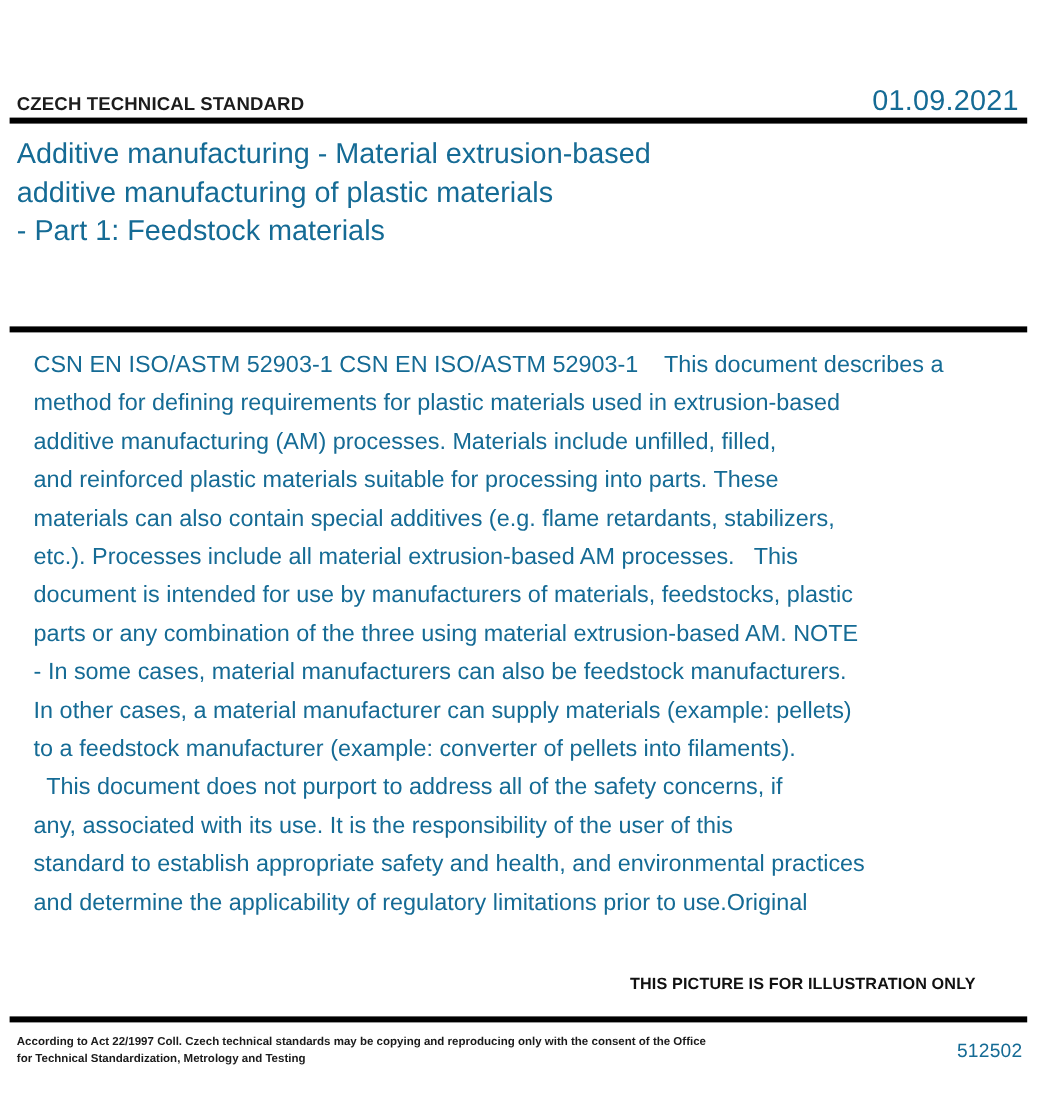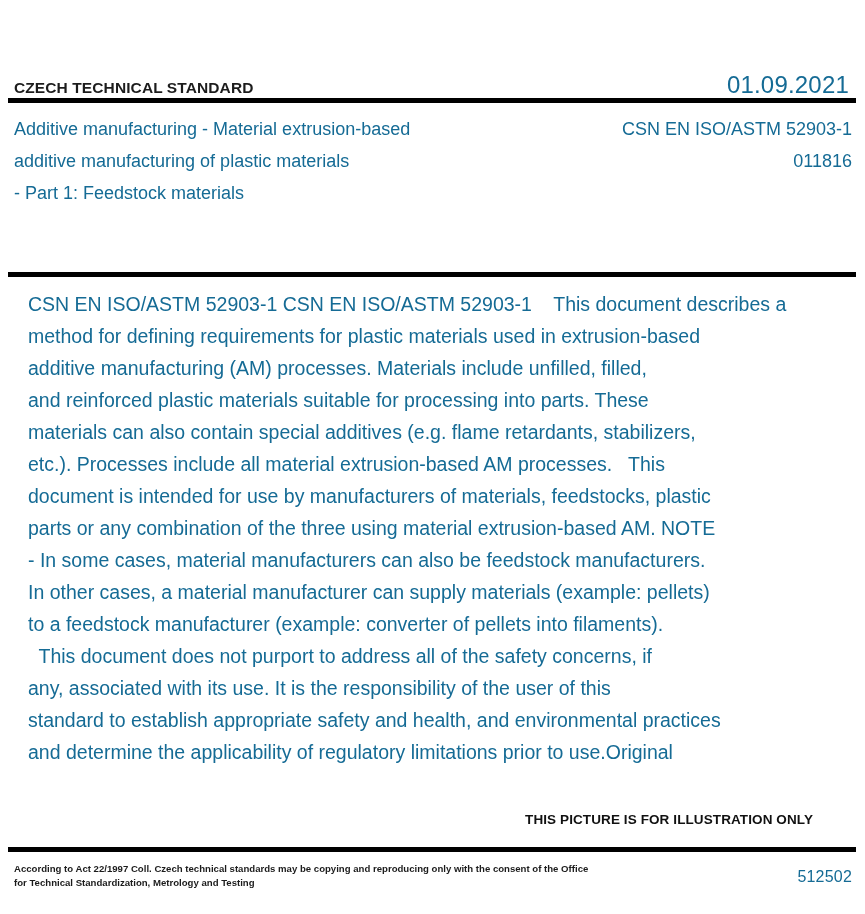--- a/index.html
+++ b/index.html
@@ -77,21 +77,21 @@
   }
   .title-left {
     width: 510px;
   }
   .title-right {
     width: 310px;
     text-align: right;
   }
   .title-line,
   .ident-line {
-    font-size: 18px;
+    font-size: 24px;
     line-height: 32px;
     color: #156b95;
     white-space: pre;
   }
 
   
   .abstract {
     position: absolute;
     left: 28px;
     top: 288px;
@@ -157,24 +157,20 @@
   </div>
 
   <div class="rule rule-top"></div>
 
   <div class="title-block">
     <div class="title-grid">
       <div class="title-left">
         <div class="title-line">Additive manufacturing - Material extrusion-based</div>
         <div class="title-line">additive manufacturing of plastic materials</div>
         <div class="title-line">- Part 1: Feedstock materials</div>
-      </div>
-      <div class="title-right">
-        <div class="ident-line">CSN EN ISO/ASTM 52903-1</div>
-        <div class="ident-line">011816</div>
       </div>
     </div>
   </div>
 
   <div class="rule rule-mid"></div>
 
   <div class="abstract">
     <p>CSN EN ISO/ASTM 52903-1 CSN EN ISO/ASTM 52903-1    This document describes a</p>
     <p>method for defining requirements for plastic materials used in extrusion-based</p>
     <p>additive manufacturing (AM) processes. Materials include unfilled, filled,</p>

